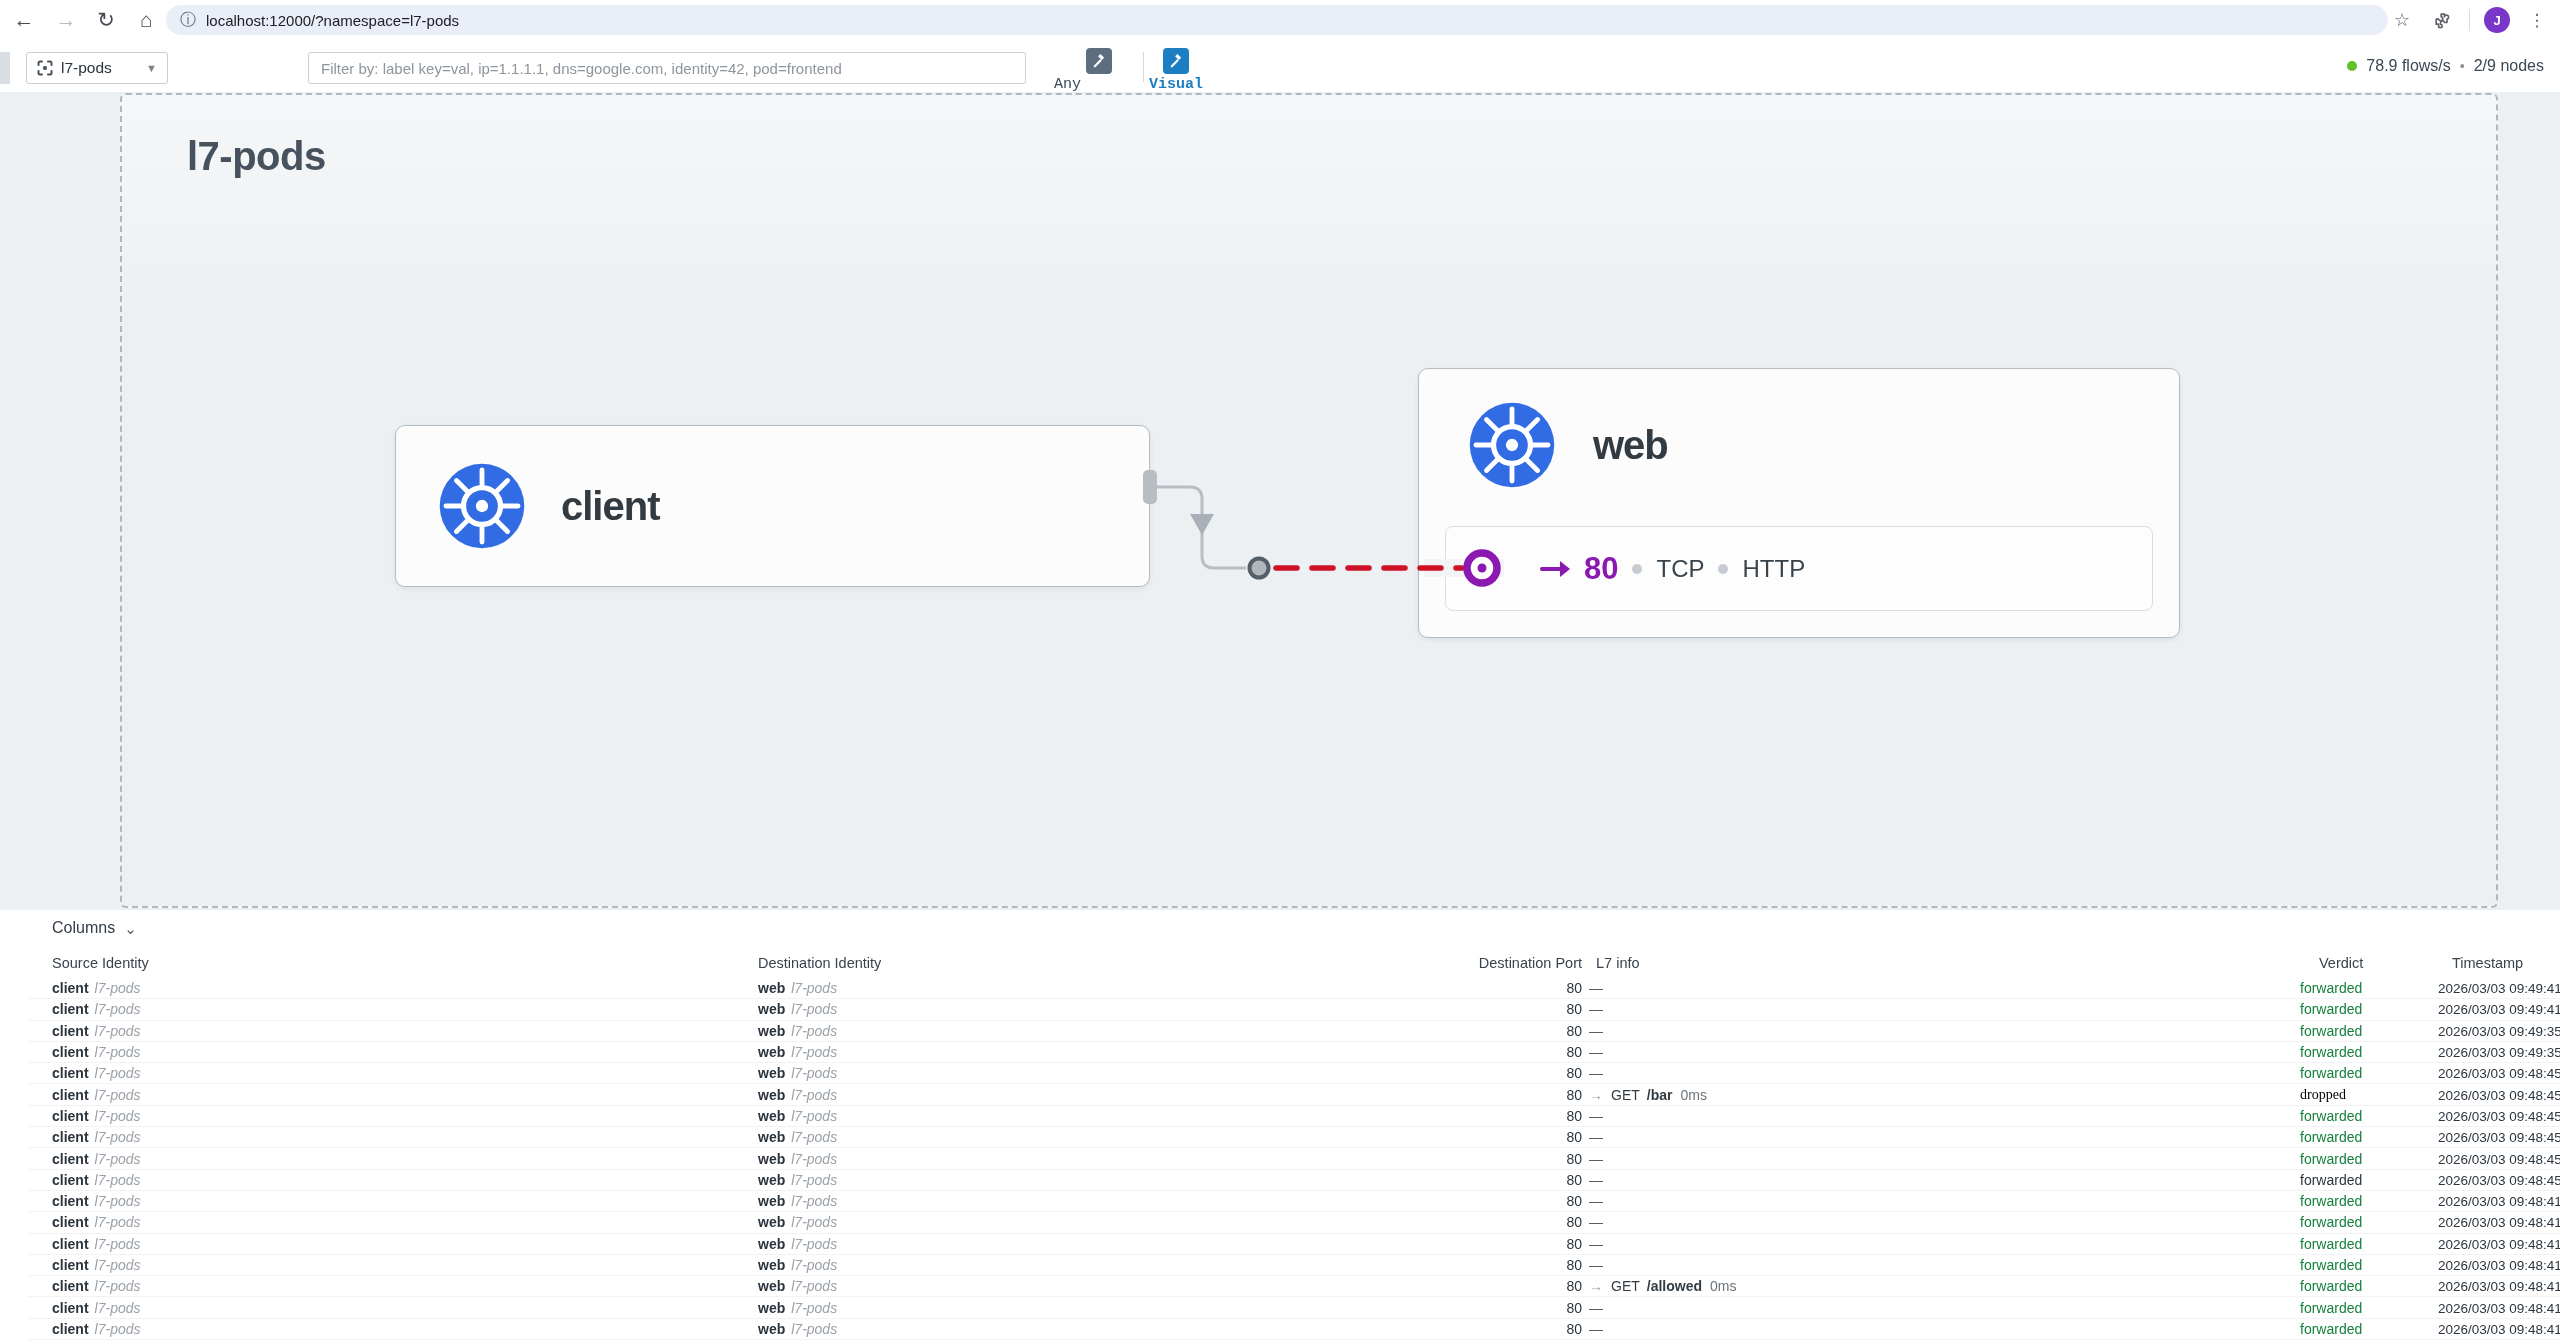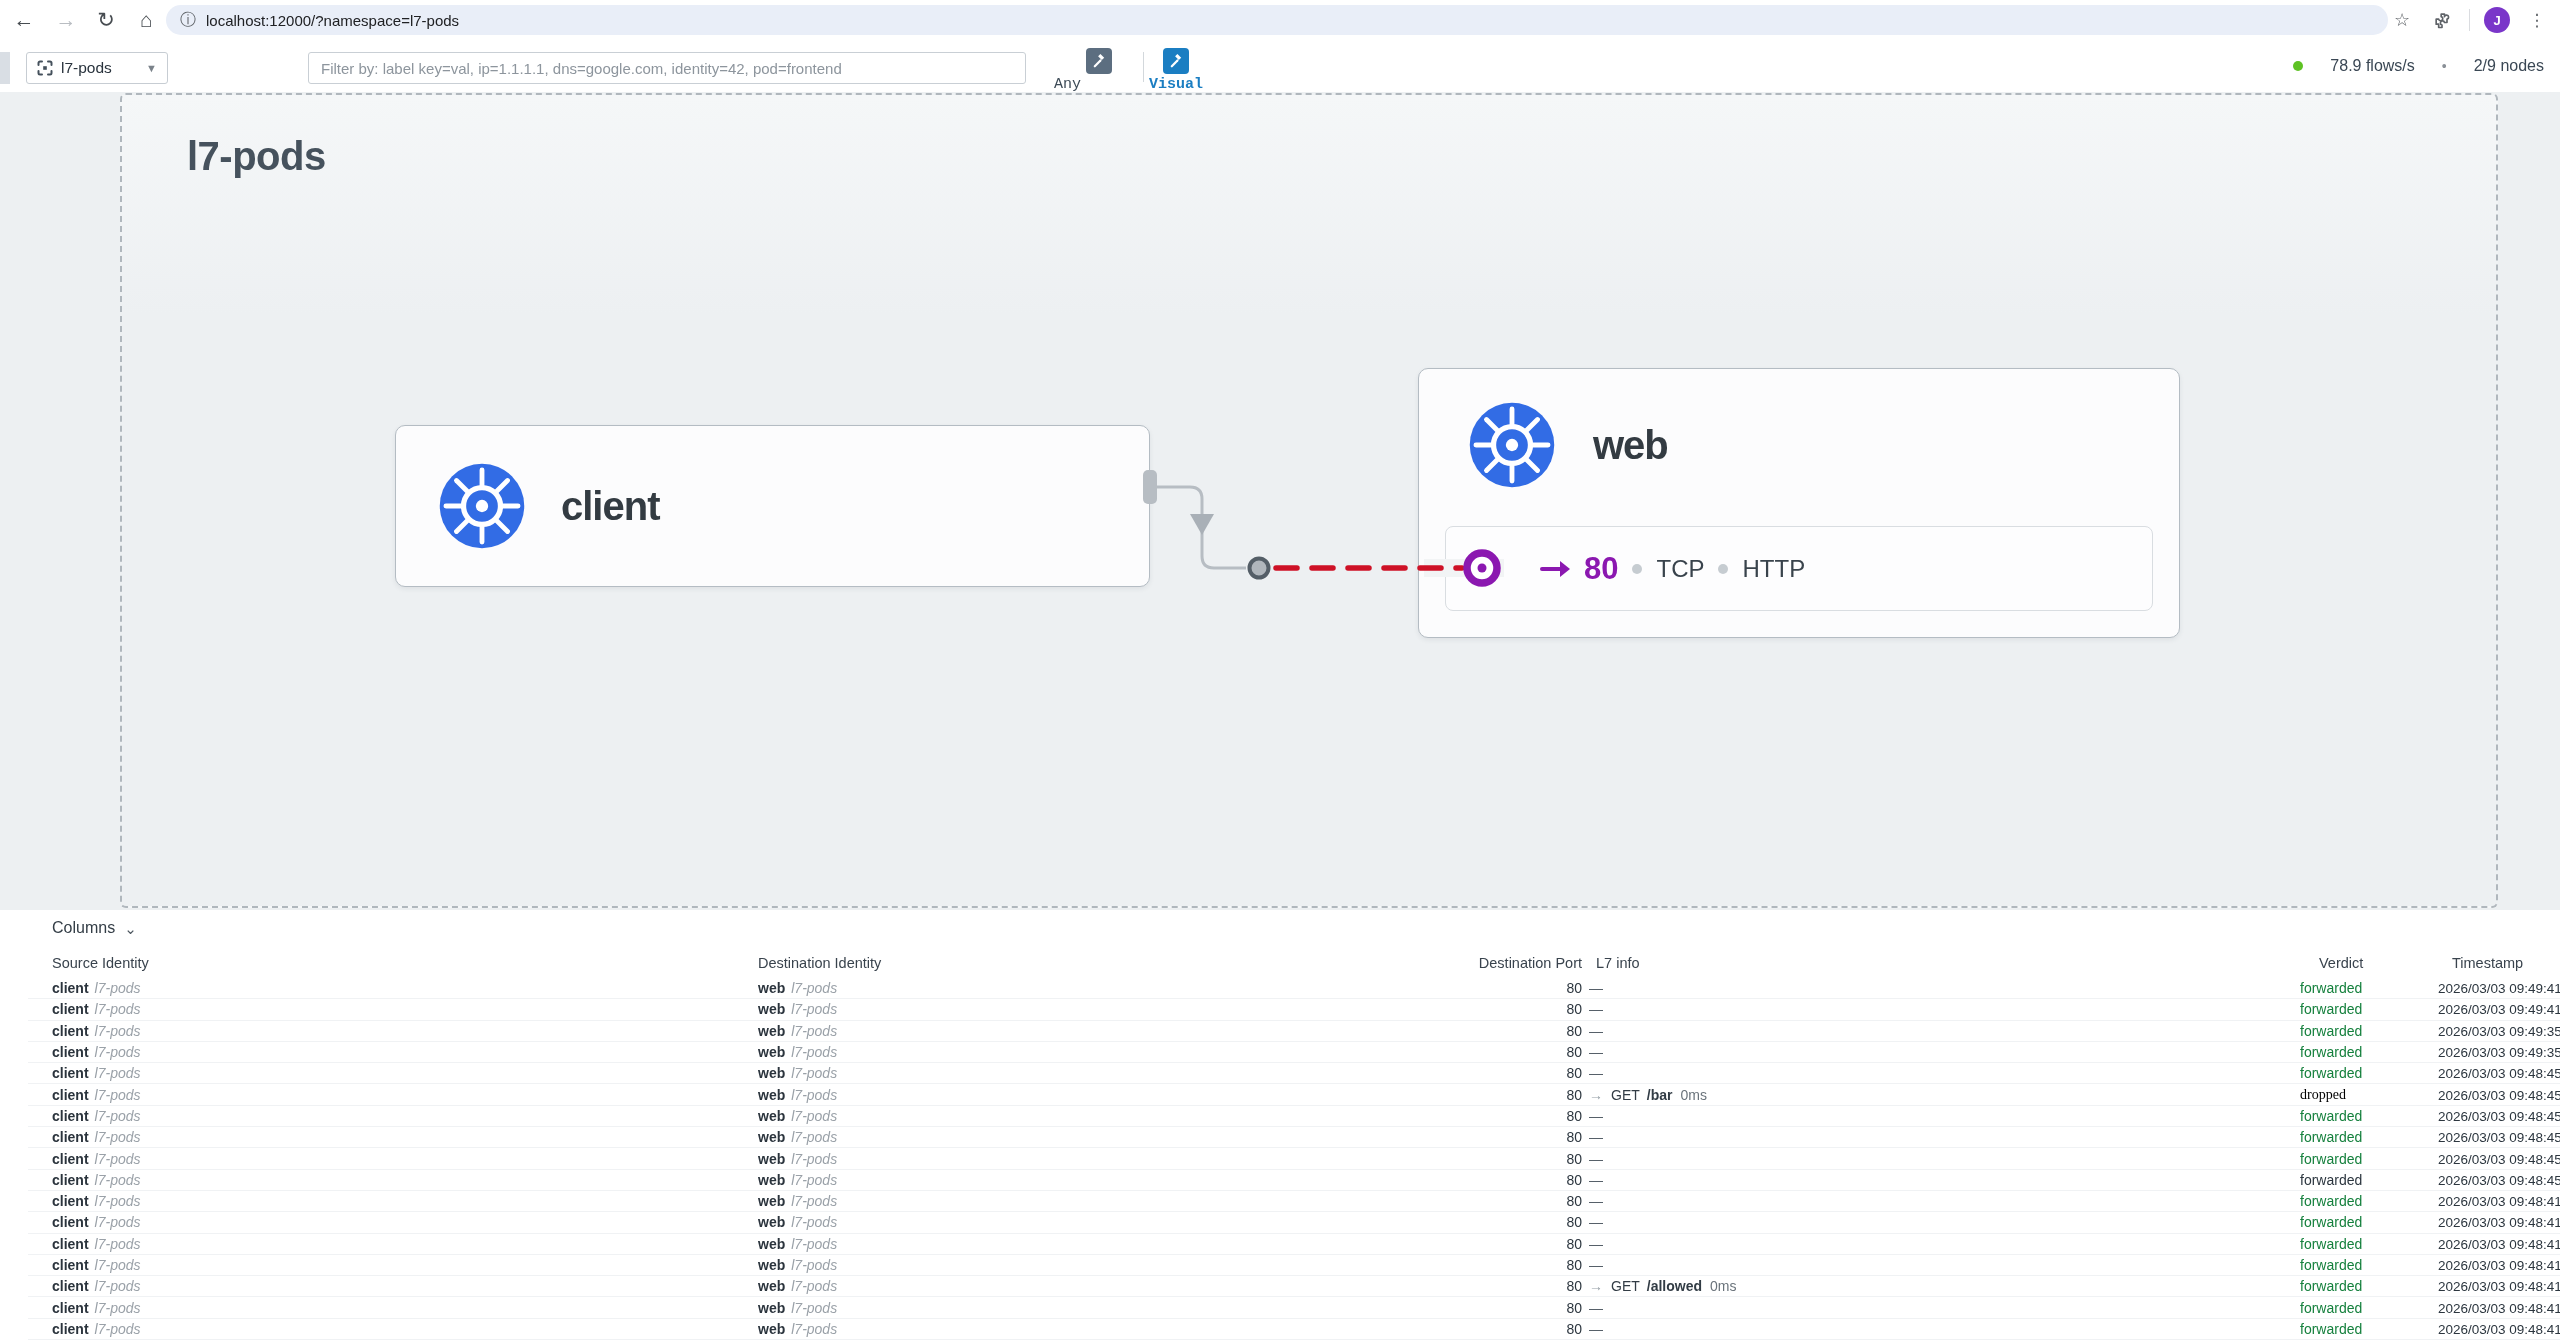--- a/index.html
+++ b/index.html
@@ -44,21 +44,21 @@
   .tool-btn .sq{width:26px;height:26px;border-radius:4px;display:flex;align-items:center;
           justify-content:center;}
   .tool-btn .cap{margin-top:2px;font-size:15px;}
   .btn-verdict{left:1054px;width:90px;}
   .btn-verdict .sq{background:#5c6e80;}
   .btn-verdict .cap{color:#3c4a56;}
   .btn-visual{left:1150px;width:52px;}
   .btn-visual .sq{background:#1b7ec2;}
   .btn-visual .cap{color:#1b7ec2;font-weight:bold;}
   .tool-divider{position:absolute;left:1143px;top:12px;width:1px;height:30px;background:#d3d8dc;}
-  .status{position:absolute;right:16px;top:0;height:52px;display:flex;align-items:center;gap:27px;
+  .status{position:absolute;right:16px;top:0;height:52px;display:flex;align-items:center;gap:9px;
           font-size:16px;color:#3a4754;}
   .status .dot{width:10px;height:10px;border-radius:50%;background:#5ec224;}
   .status .sep{color:#8a9097;font-size:14px;}
 
   
   .map{position:absolute;left:0;top:92px;width:2560px;height:818px;background:#edf0f2;}
   .ns-frame{position:absolute;left:120px;top:1px;width:2378px;height:815px;box-sizing:border-box;
           border:2px dashed #b0b7bd;border-radius:6px;
           background:linear-gradient(180deg,#f5f7f8 0,#edf0f2 220px);}
   .map-title{position:absolute;left:187px;top:42px;font-size:40px;font-weight:bold;color:#46525d;

